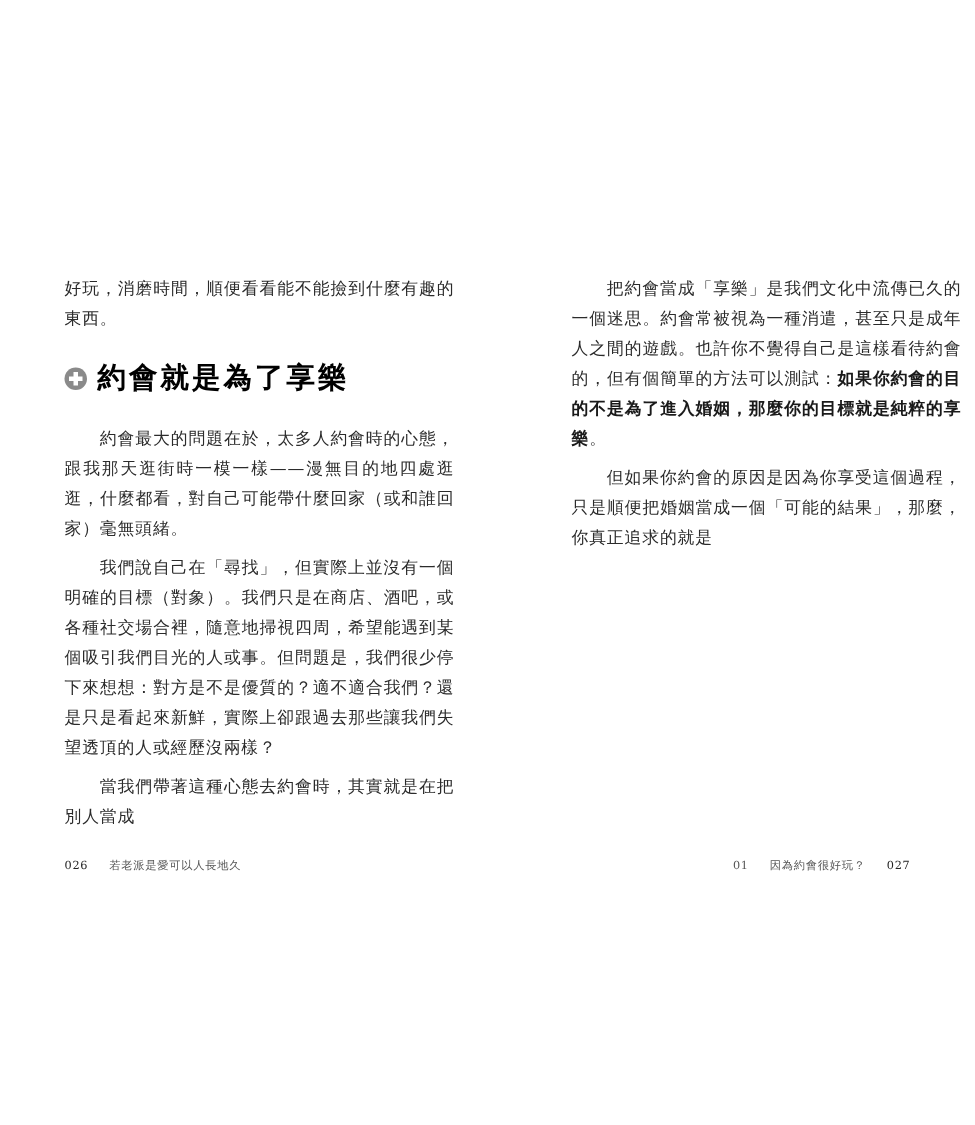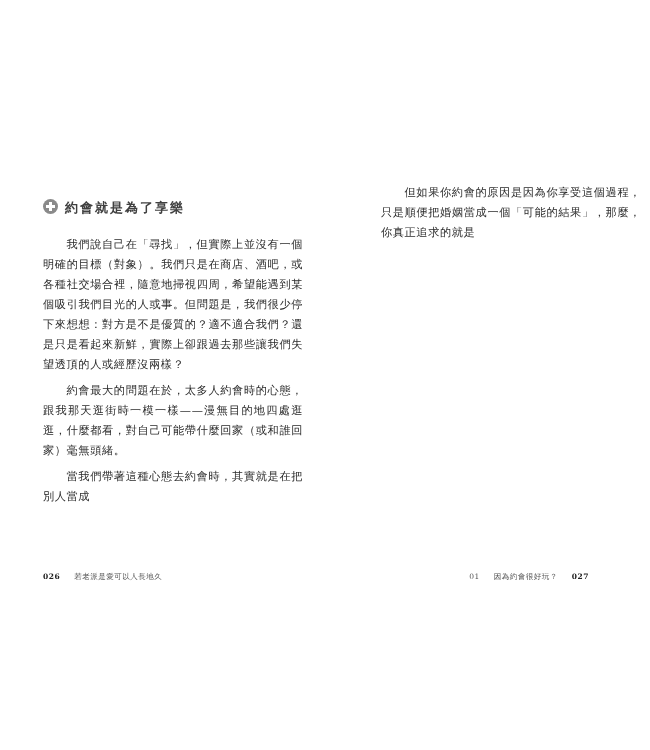--- a/index.html
+++ b/index.html
@@ -7,55 +7,57 @@
     width: 650px; height: 750px; background: #ffffff;
     font-family: "DejaVu Serif", "Liberation Serif", serif;
     color: #2b2b2b; position: relative; overflow: hidden;
   }
   .page { position: absolute; top: 183px; width: 260px; }
   .page.left { left: 43px; }
   .page.right { left: 381px; }
   p { margin: 0 0 6px 0; font-size: 11.2px; line-height: 20px; letter-spacing: 0.6px; text-align: justify; }
   p.indent { text-indent: 2.1em; }
   .section-title {
-    display: flex; margin: 16px 0 18px 0;
-    font-size: 13px; font-weight: bold; letter-spacing: 2px; color: #404040;
+    display: flex; align-items: center; margin: 16px 0 18px 0;
+    font-size: 19px; font-weight: bold; letter-spacing: 2px; color: #000000;
   }
   .badge {
     width: 15px; height: 15px; border-radius: 50%; background: #8a8a8a;
     position: relative; margin-right: 7px; flex: none;
   }
   .badge::before, .badge::after { content: ""; position: absolute; background: #fff; }
   .badge::before { left: 6px; top: 3px; width: 3px; height: 9px; }
   .badge::after { left: 3px; top: 6px; width: 9px; height: 3px; }
   .bold { font-family: "DejaVu Sans", "Liberation Sans", sans-serif; font-weight: bold; color: #1a1a1a; }
   .footer { position: absolute; top: 572px; font-size: 7.5px; color: #555; letter-spacing: 0.5px; }
   .footer.left { left: 43px; }
-  .footer.right { right: 61px; text-align: right; }
-  .pnum { font-weight: bold; color: #222; }
+  .footer.right { right: 43px; text-align: right; }
+  .pnum { font-weight: normal; color: #222; }
   .gap { display: inline-block; width: 14px; }
 </style>
 </head>
 <body>
 
 <div class="page left">
+  <p>好玩，消磨時間，順便看看能不能撿到什麼有趣的東西。</p>
 
   <div class="section-title">
     <span class="badge"></span>
     <span>約會就是為了享樂</span>
   </div>
 
+  <p class="indent">約會最大的問題在於，太多人約會時的心態，跟我那天逛街時一模一樣——漫無目的地四處逛逛，什麼都看，對自己可能帶什麼回家（或和誰回家）毫無頭緒。</p>
   <p class="indent">我們說自己在「尋找」，但實際上並沒有一個明確的目標（對象）。我們只是在商店、酒吧，或各種社交場合裡，隨意地掃視四周，希望能遇到某個吸引我們目光的人或事。但問題是，我們很少停下來想想：對方是不是優質的？適不適合我們？還是只是看起來新鮮，實際上卻跟過去那些讓我們失望透頂的人或經歷沒兩樣？</p>
-  <p class="indent">約會最大的問題在於，太多人約會時的心態，跟我那天逛街時一模一樣——漫無目的地四處逛逛，什麼都看，對自己可能帶什麼回家（或和誰回家）毫無頭緒。</p>
   <p class="indent">當我們帶著這種心態去約會時，其實就是在把別人當成</p>
 </div>
 
 <div class="footer left">
   <span class="pnum">026</span><span class="gap"></span><span>若老派是愛可以人長地久</span>
 </div>
 
 <div class="page right">
+  <p class="indent"><span>把約會當成「享樂」是我們文化中流傳已久的一個迷思。約會常被視為一種消遣，甚至只是成年人之間的遊戲。也許你不覺得自己是這樣看待約會的，但有個簡單的方法可以測試：</span><span class="bold">如果你約會的目的不是為了進入婚姻，那麼你的目標就是純粹的享樂</span><span>。</span></p>
   <p class="indent">但如果你約會的原因是因為你享受這個過程，只是順便把婚姻當成一個「可能的結果」，那麼，你真正追求的就是</p>
 </div>
 
 <div class="footer right">
   <span>01</span><span class="gap"></span><span>因為約會很好玩？</span><span class="gap"></span><span class="pnum">027</span>
 </div>
 
 </body></html>

